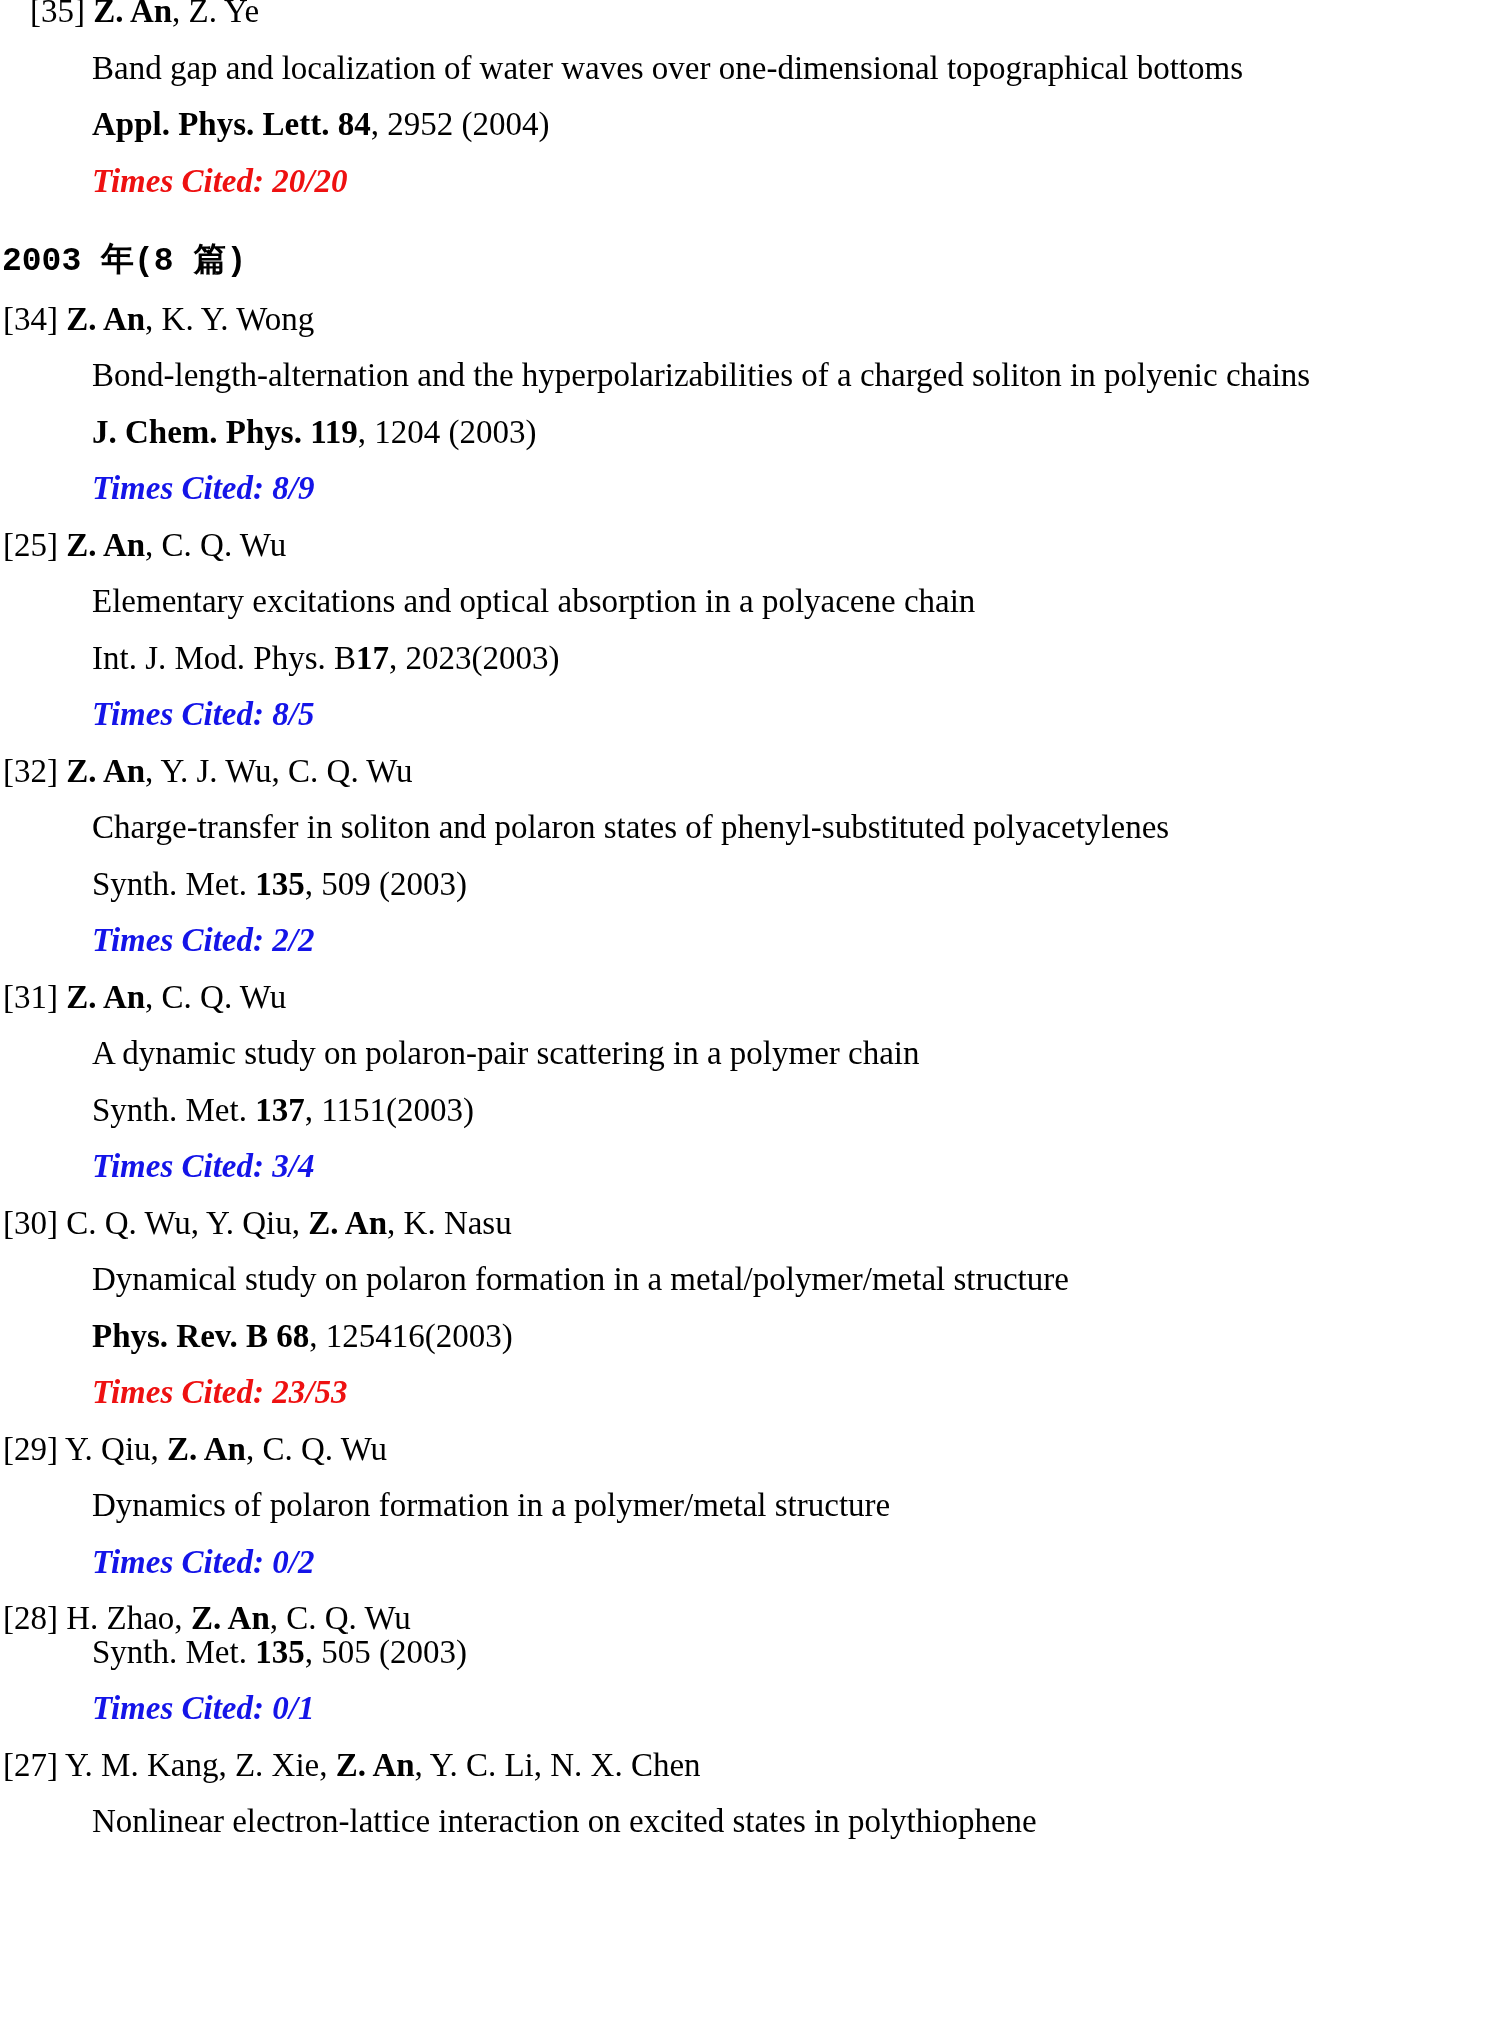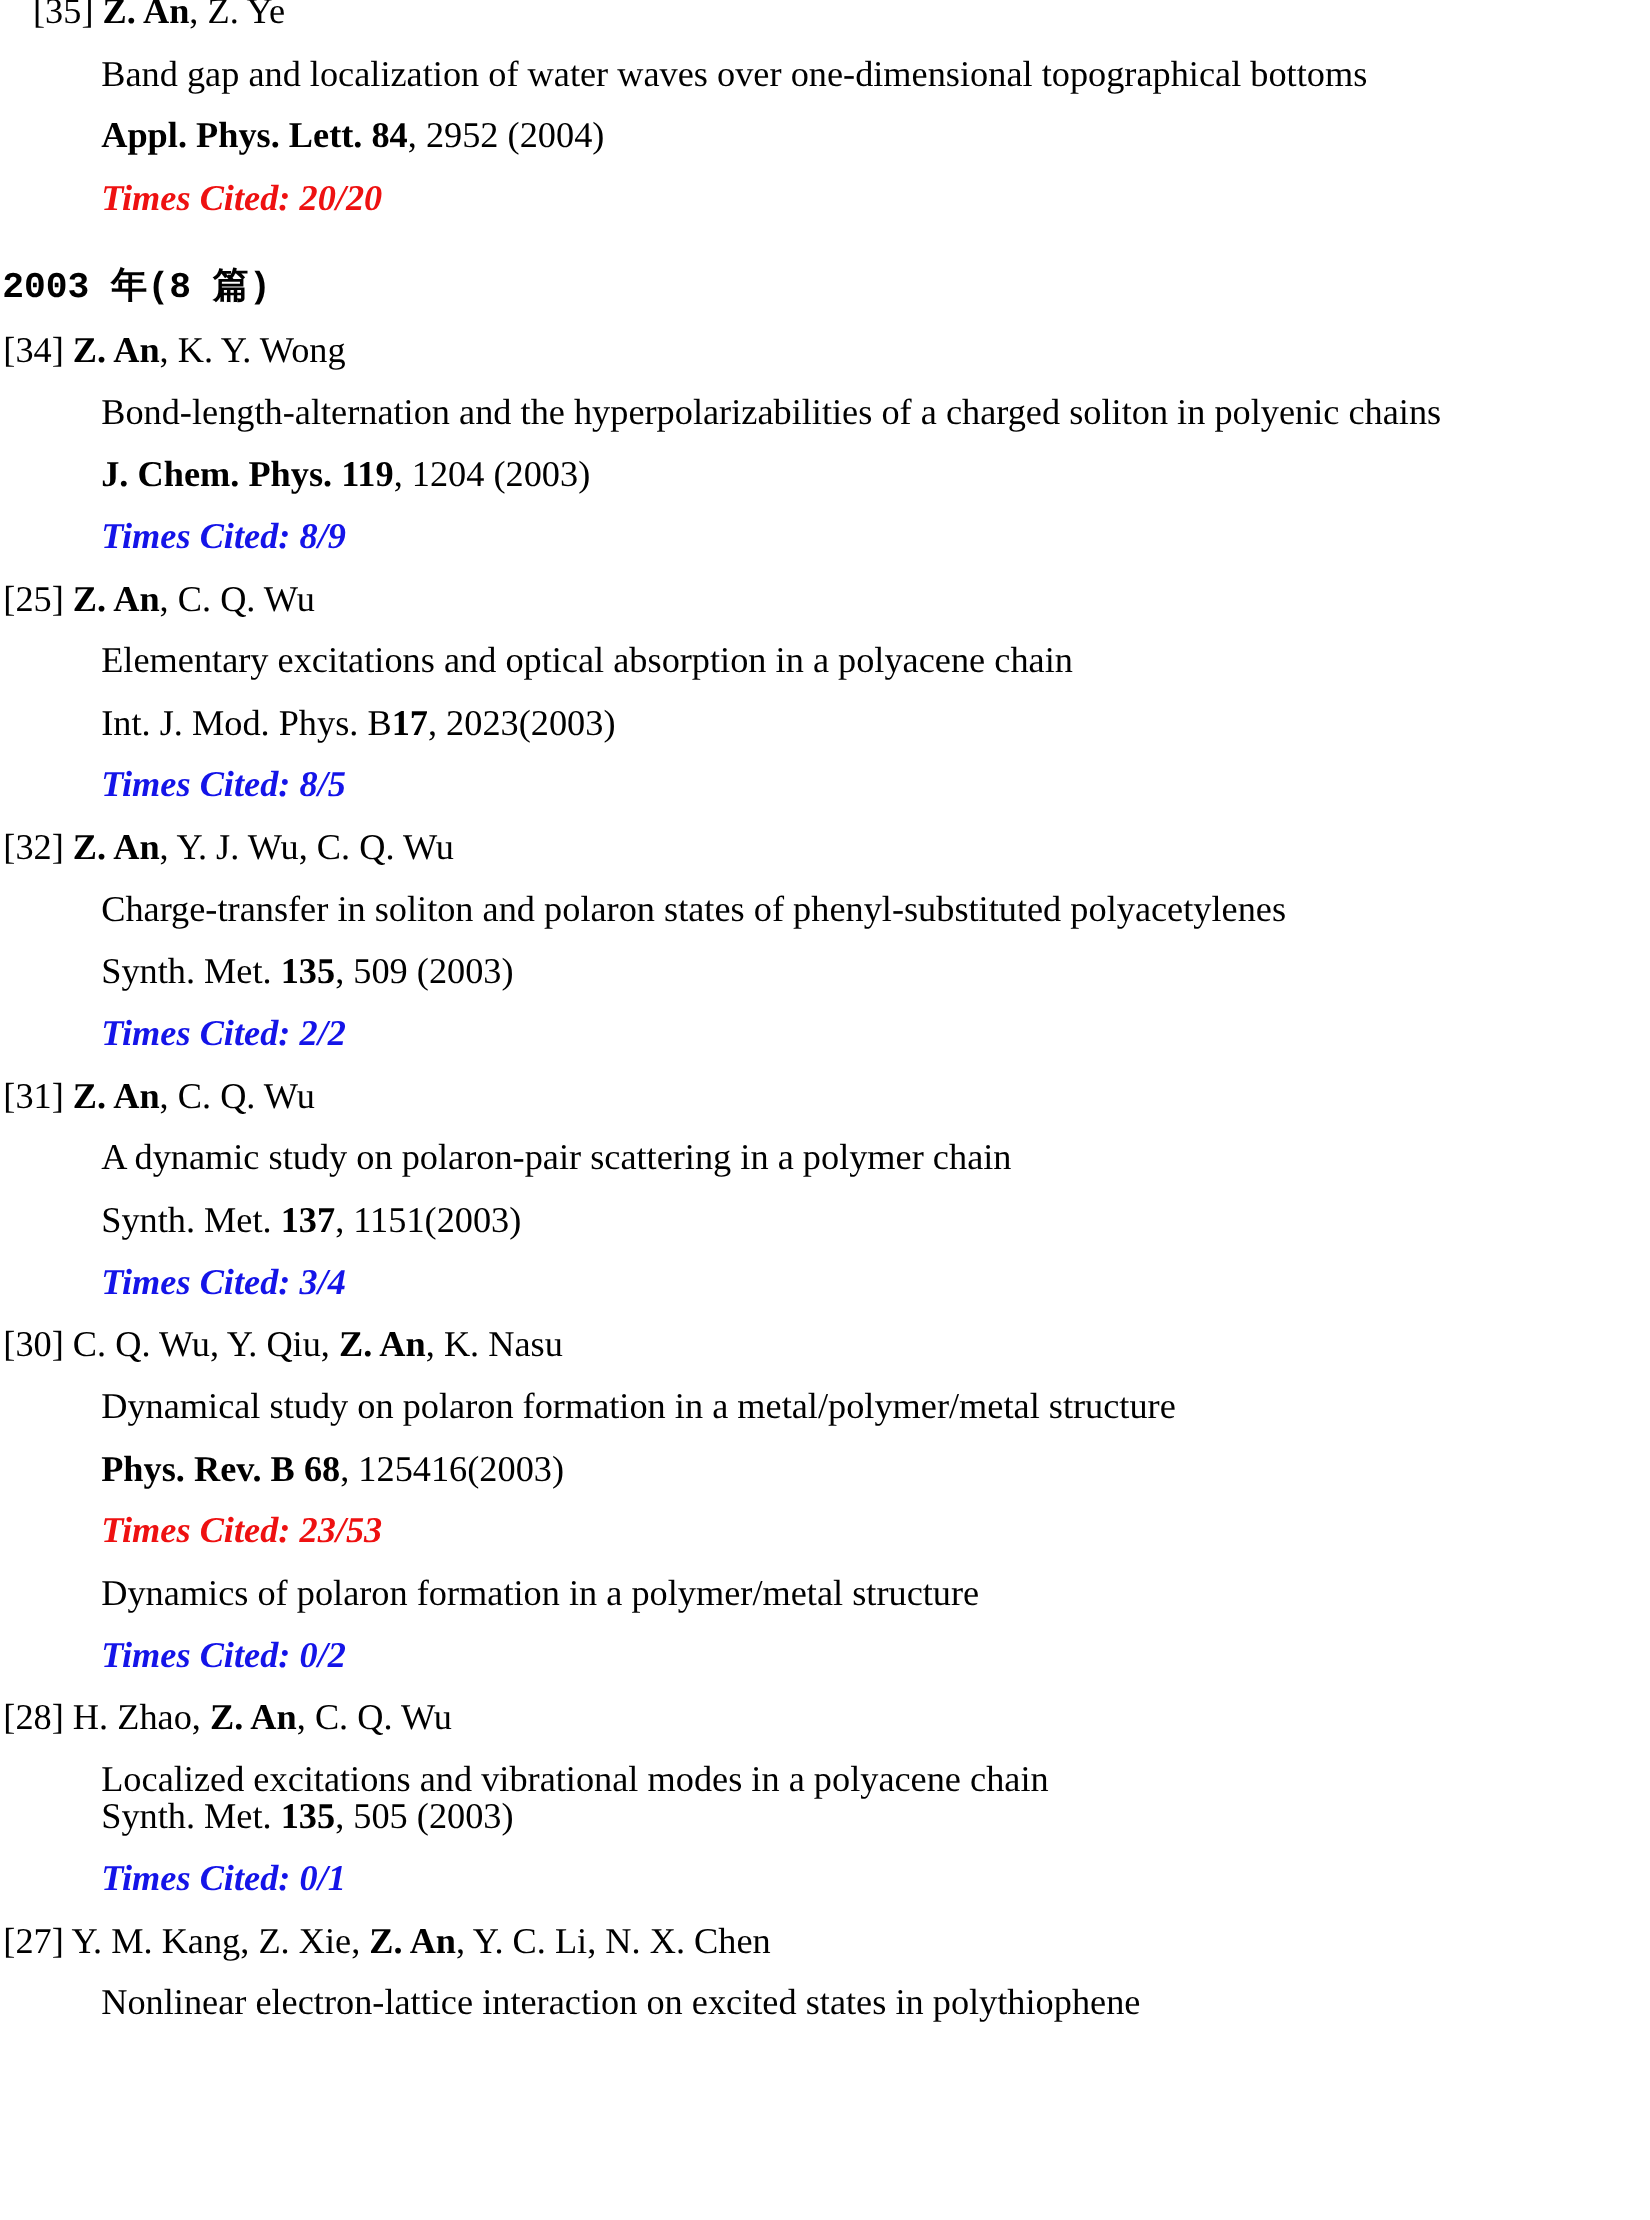--- a/index.html
+++ b/index.html
@@ -65,21 +65,21 @@
     <div class="line body-line"><span>Synth. Met. </span><span class="bold">135</span><span>, 509 (2003)</span></div>
     <div class="line body-line cited blue"><span>Times Cited</span><span>: </span><span>2/2</span></div>
     <div class="line ref-line"><span>[31] </span><span class="bold">Z. An</span><span>, C. Q. Wu</span></div>
     <div class="line body-line">A dynamic study on polaron-pair scattering in a polymer chain</div>
     <div class="line body-line"><span>Synth. Met. </span><span class="bold">137</span><span>, 1151(2003)</span></div>
     <div class="line body-line cited blue"><span>Times Cited</span><span>: </span><span>3/4</span></div>
     <div class="line ref-line"><span>[30] </span><span>C. Q. Wu, Y. Qiu, </span><span class="bold">Z. An</span><span>, K. Nasu</span></div>
     <div class="line body-line">Dynamical study on polaron formation in a metal/polymer/metal structure</div>
     <div class="line body-line"><span class="bold">Phys. Rev. B 68</span><span>, 125416(2003)</span></div>
     <div class="line body-line cited red"><span>Times Cited</span><span>: </span><span>23/53</span></div>
+    <div class="line ref-line"><span>[29] </span><span>Y. Qiu, </span><span class="bold">Z. An</span><span>, C. Q. Wu</span></div>
     <div class="line body-line">Dynamics of polaron formation in a polymer/metal structure</div>
     <div class="line body-line cited blue"><span>Times Cited</span><span>: </span><span>0/2</span></div>
     <div class="line ref-line"><span>[28] </span><span>H. Zhao, </span><span class="bold">Z. An</span><span>, C. Q. Wu</span></div>
-    <div class="line body-line">Localized excitations and vibrational modes in a polyacene chain</div>
     <div class="line body-line tight"><span>Synth. Met. </span><span class="bold">135</span><span>, 505 (2003)</span></div>
     <div class="line body-line cited blue"><span>Times Cited</span><span>: </span><span>0/1</span></div>
     <div class="line ref-line"><span>[27] </span><span>Y. M. Kang, Z. Xie, </span><span class="bold">Z. An</span><span>, Y. C. Li, N. X. Chen</span></div>
     <div class="line body-line">Nonlinear electron-lattice interaction on excited states in polythiophene</div>
   </div>
 
 </body></html>

